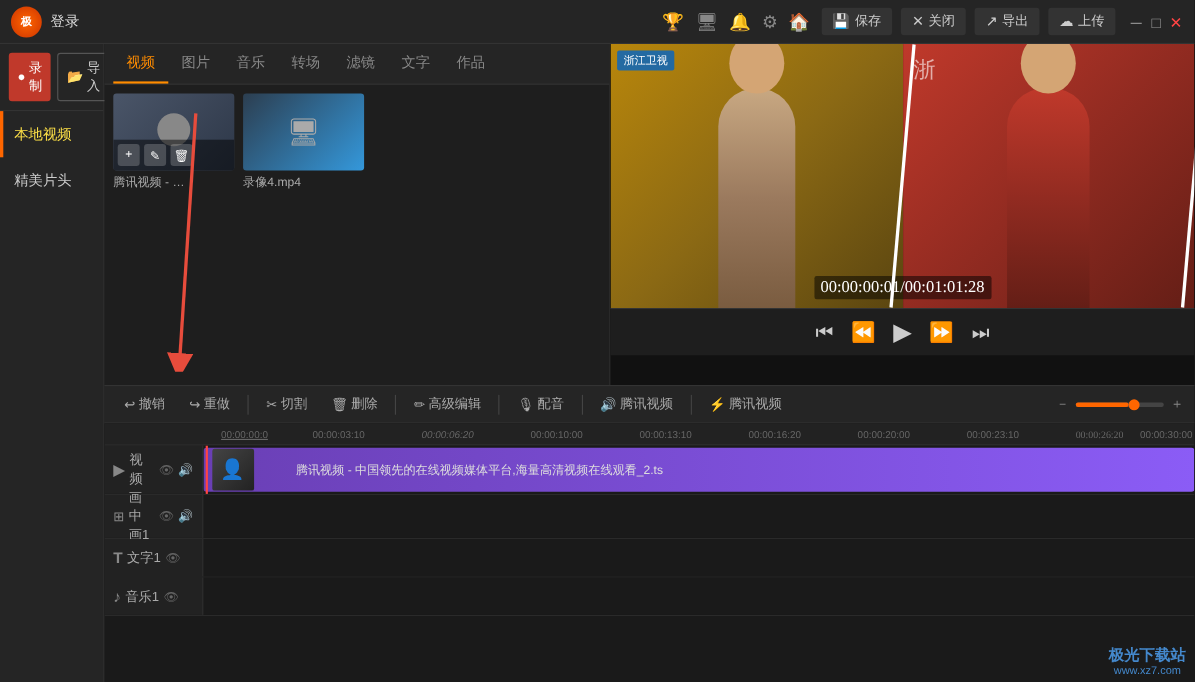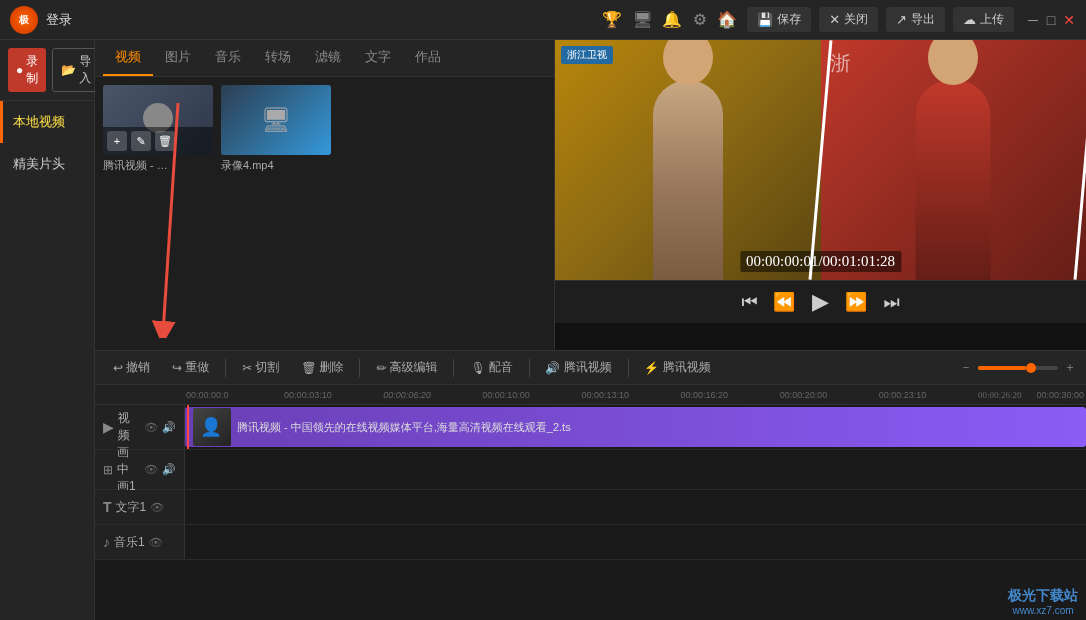--- a/index.html
+++ b/index.html
@@ -302,21 +302,21 @@
     .clip-thumb {
       width: 38px; height: 38px;
       background: #333;
       border-radius: 2px;
       margin-right: 6px;
       flex-shrink: 0;
       overflow: hidden;
     }
     .clip-label {
       font-size: 11px; color: #ddd;
-      white-space: nowrap; overflow: hidden; text-overflow: ellipsis;
+      white-space: nowrap; overflow: hidden; text-overflow: ellipsis; margin-left: 32px;
     }
     .playhead {
       position: absolute;
       top: 0;
       left: 0;
       width: 2px;
       height: 100%;
       background: #ff4444;
       z-index: 5;
     }
@@ -585,21 +585,21 @@
         </div>
         <span style="cursor:pointer;color:#888;">＋</span>
       </div>
     </div>
 
     <div class="timeline-area">
 
       <div class="timeline-header">
         <div class="timeline-track-labels"></div>
         <div class="timeline-ruler">
-          <span class="ruler-label" style="position:absolute;left:1px;">00:00:00:0</span>
+          <span class="ruler-label" style="position:absolute;left:16px;text-decoration:underline;">00:00:00:0</span>
           <span class="ruler-label" style="position:absolute;left:11%;">00:00:03:10</span>
           <span class="ruler-label" style="position:absolute;left:22%;font-style:italic;">00:00:06:20</span>
           <span class="ruler-label" style="position:absolute;left:33%;">00:00:10:00</span>
           <span class="ruler-label" style="position:absolute;left:44%;text-align:center;">00:00:13:10</span>
           <span class="ruler-label" style="position:absolute;left:55%;">00:00:16:20</span>
           <span class="ruler-label" style="position:absolute;left:66%;">00:00:20:00</span>
           <span class="ruler-label" style="position:absolute;left:77%;">00:00:23:10</span>
           <span class="ruler-label" style="position:absolute;left:88%;font-family:Liberation Serif, serif;">00:00:26:20</span>
           <span class="ruler-label" style="position:absolute;right:2px;">00:00:30:00</span>
         </div>

